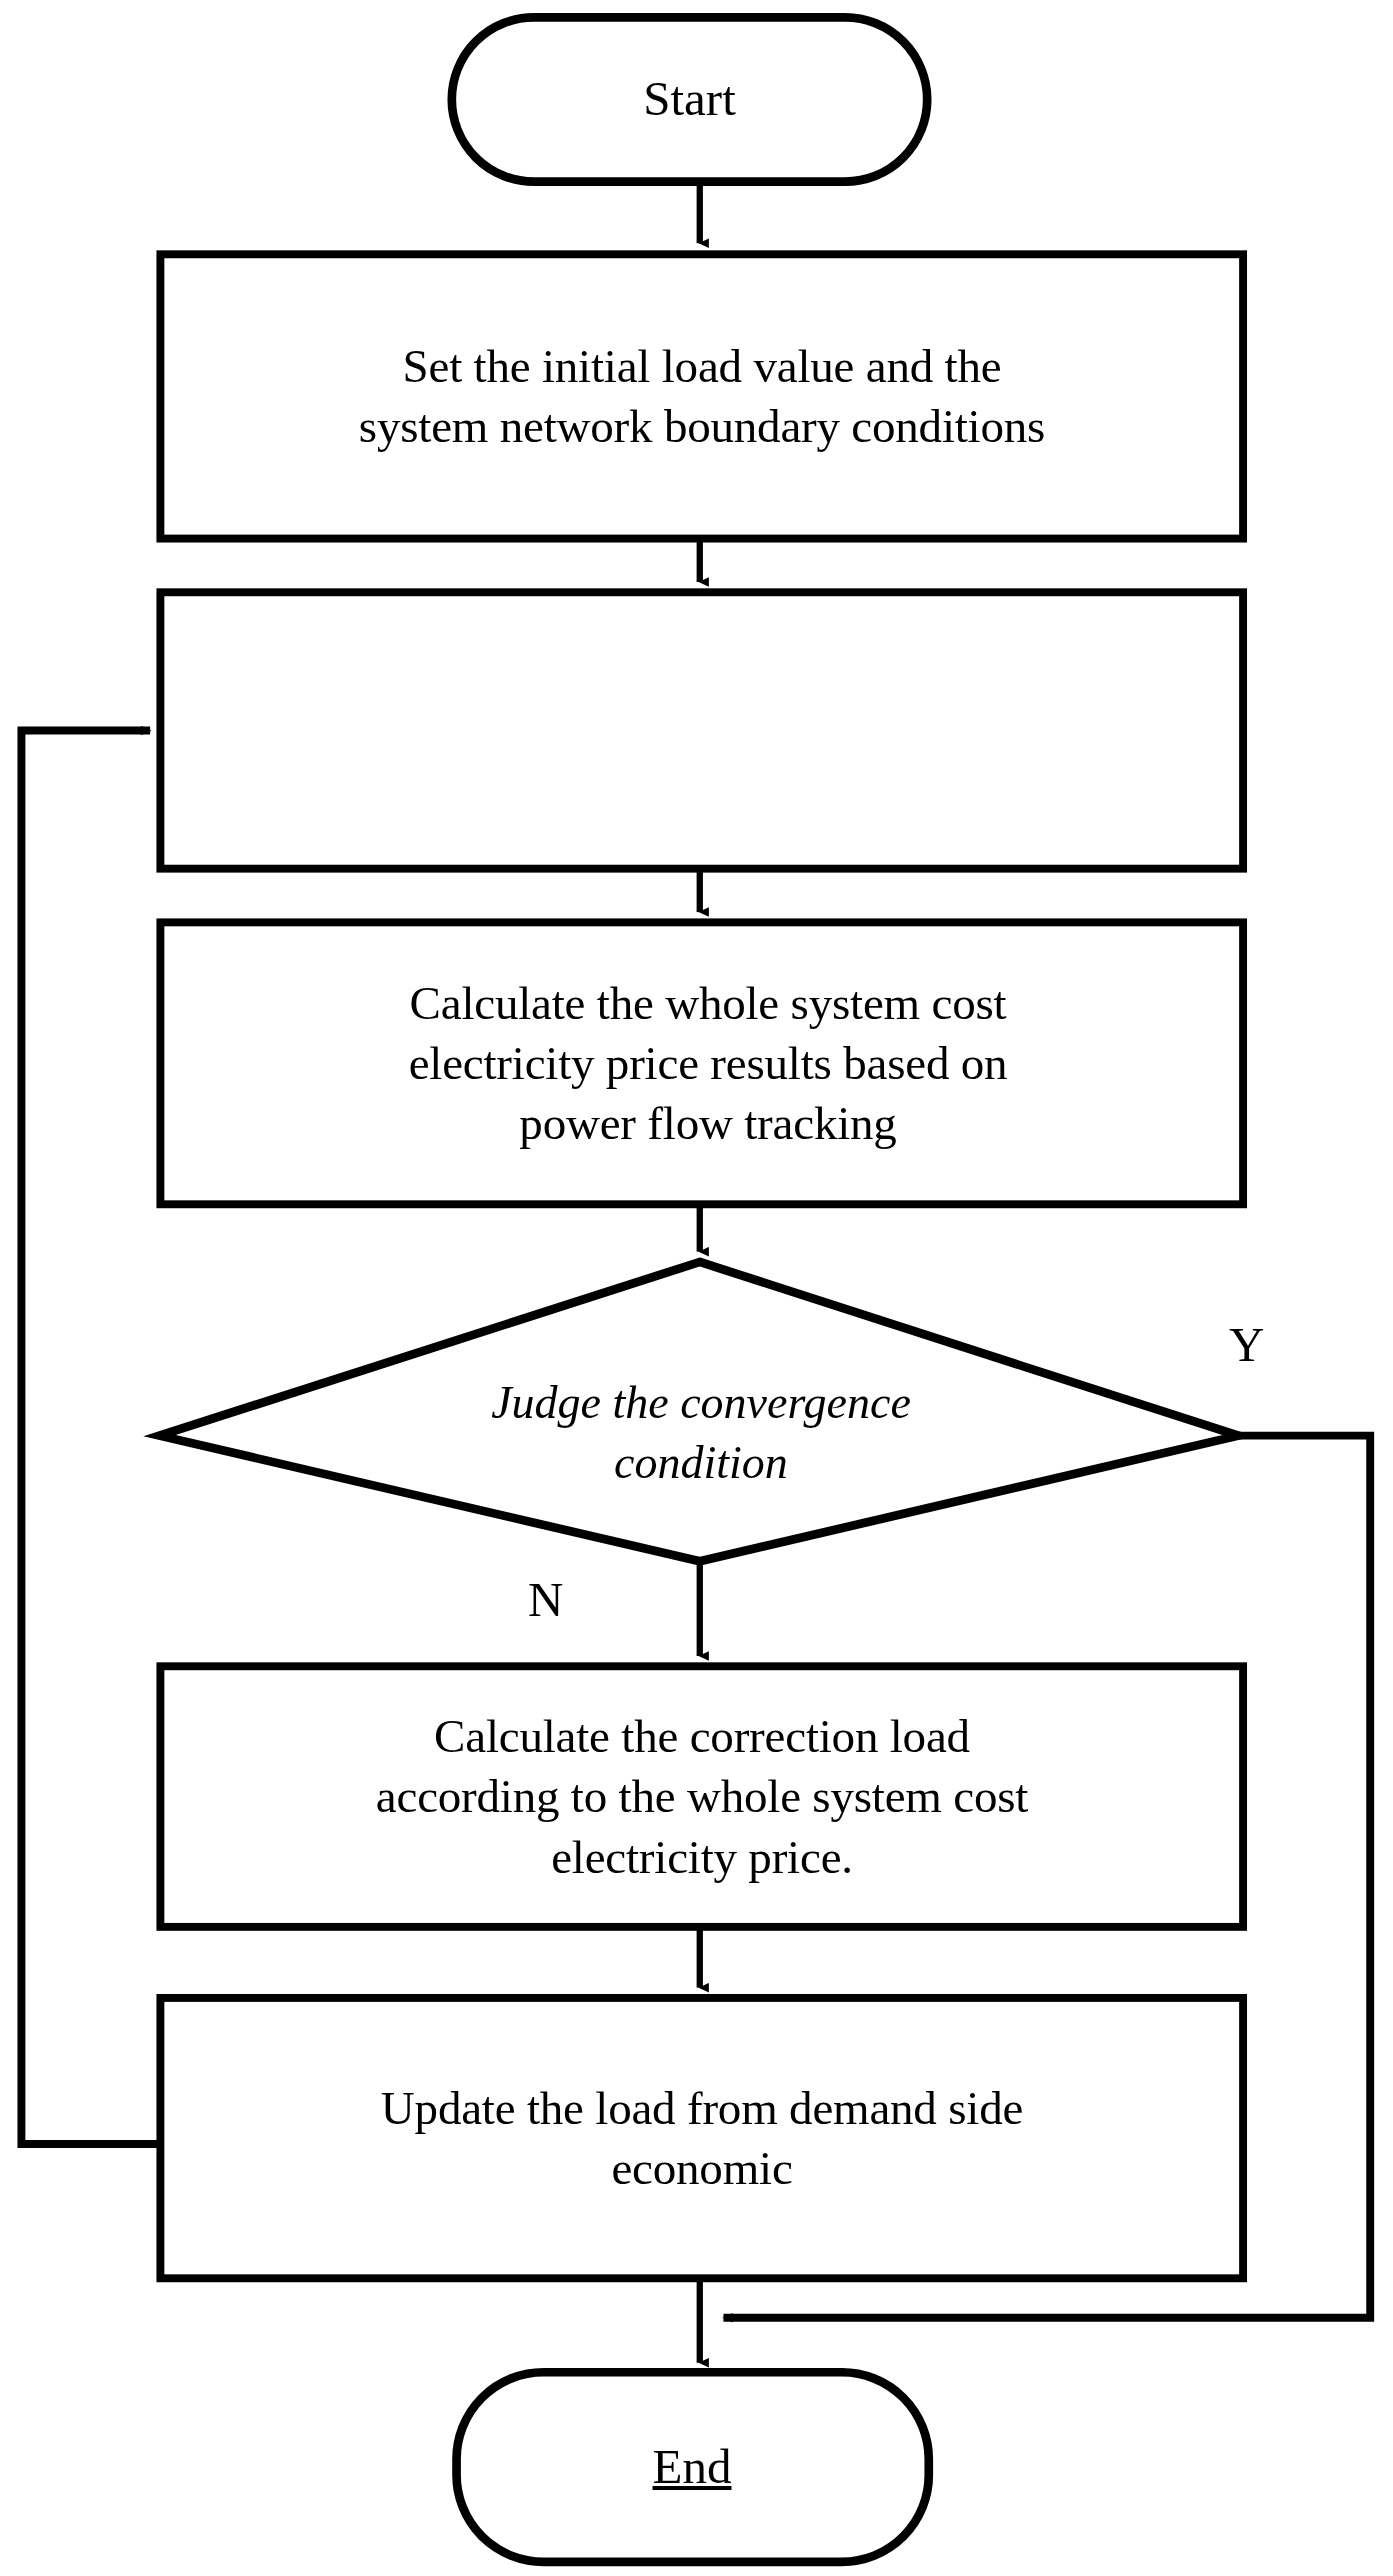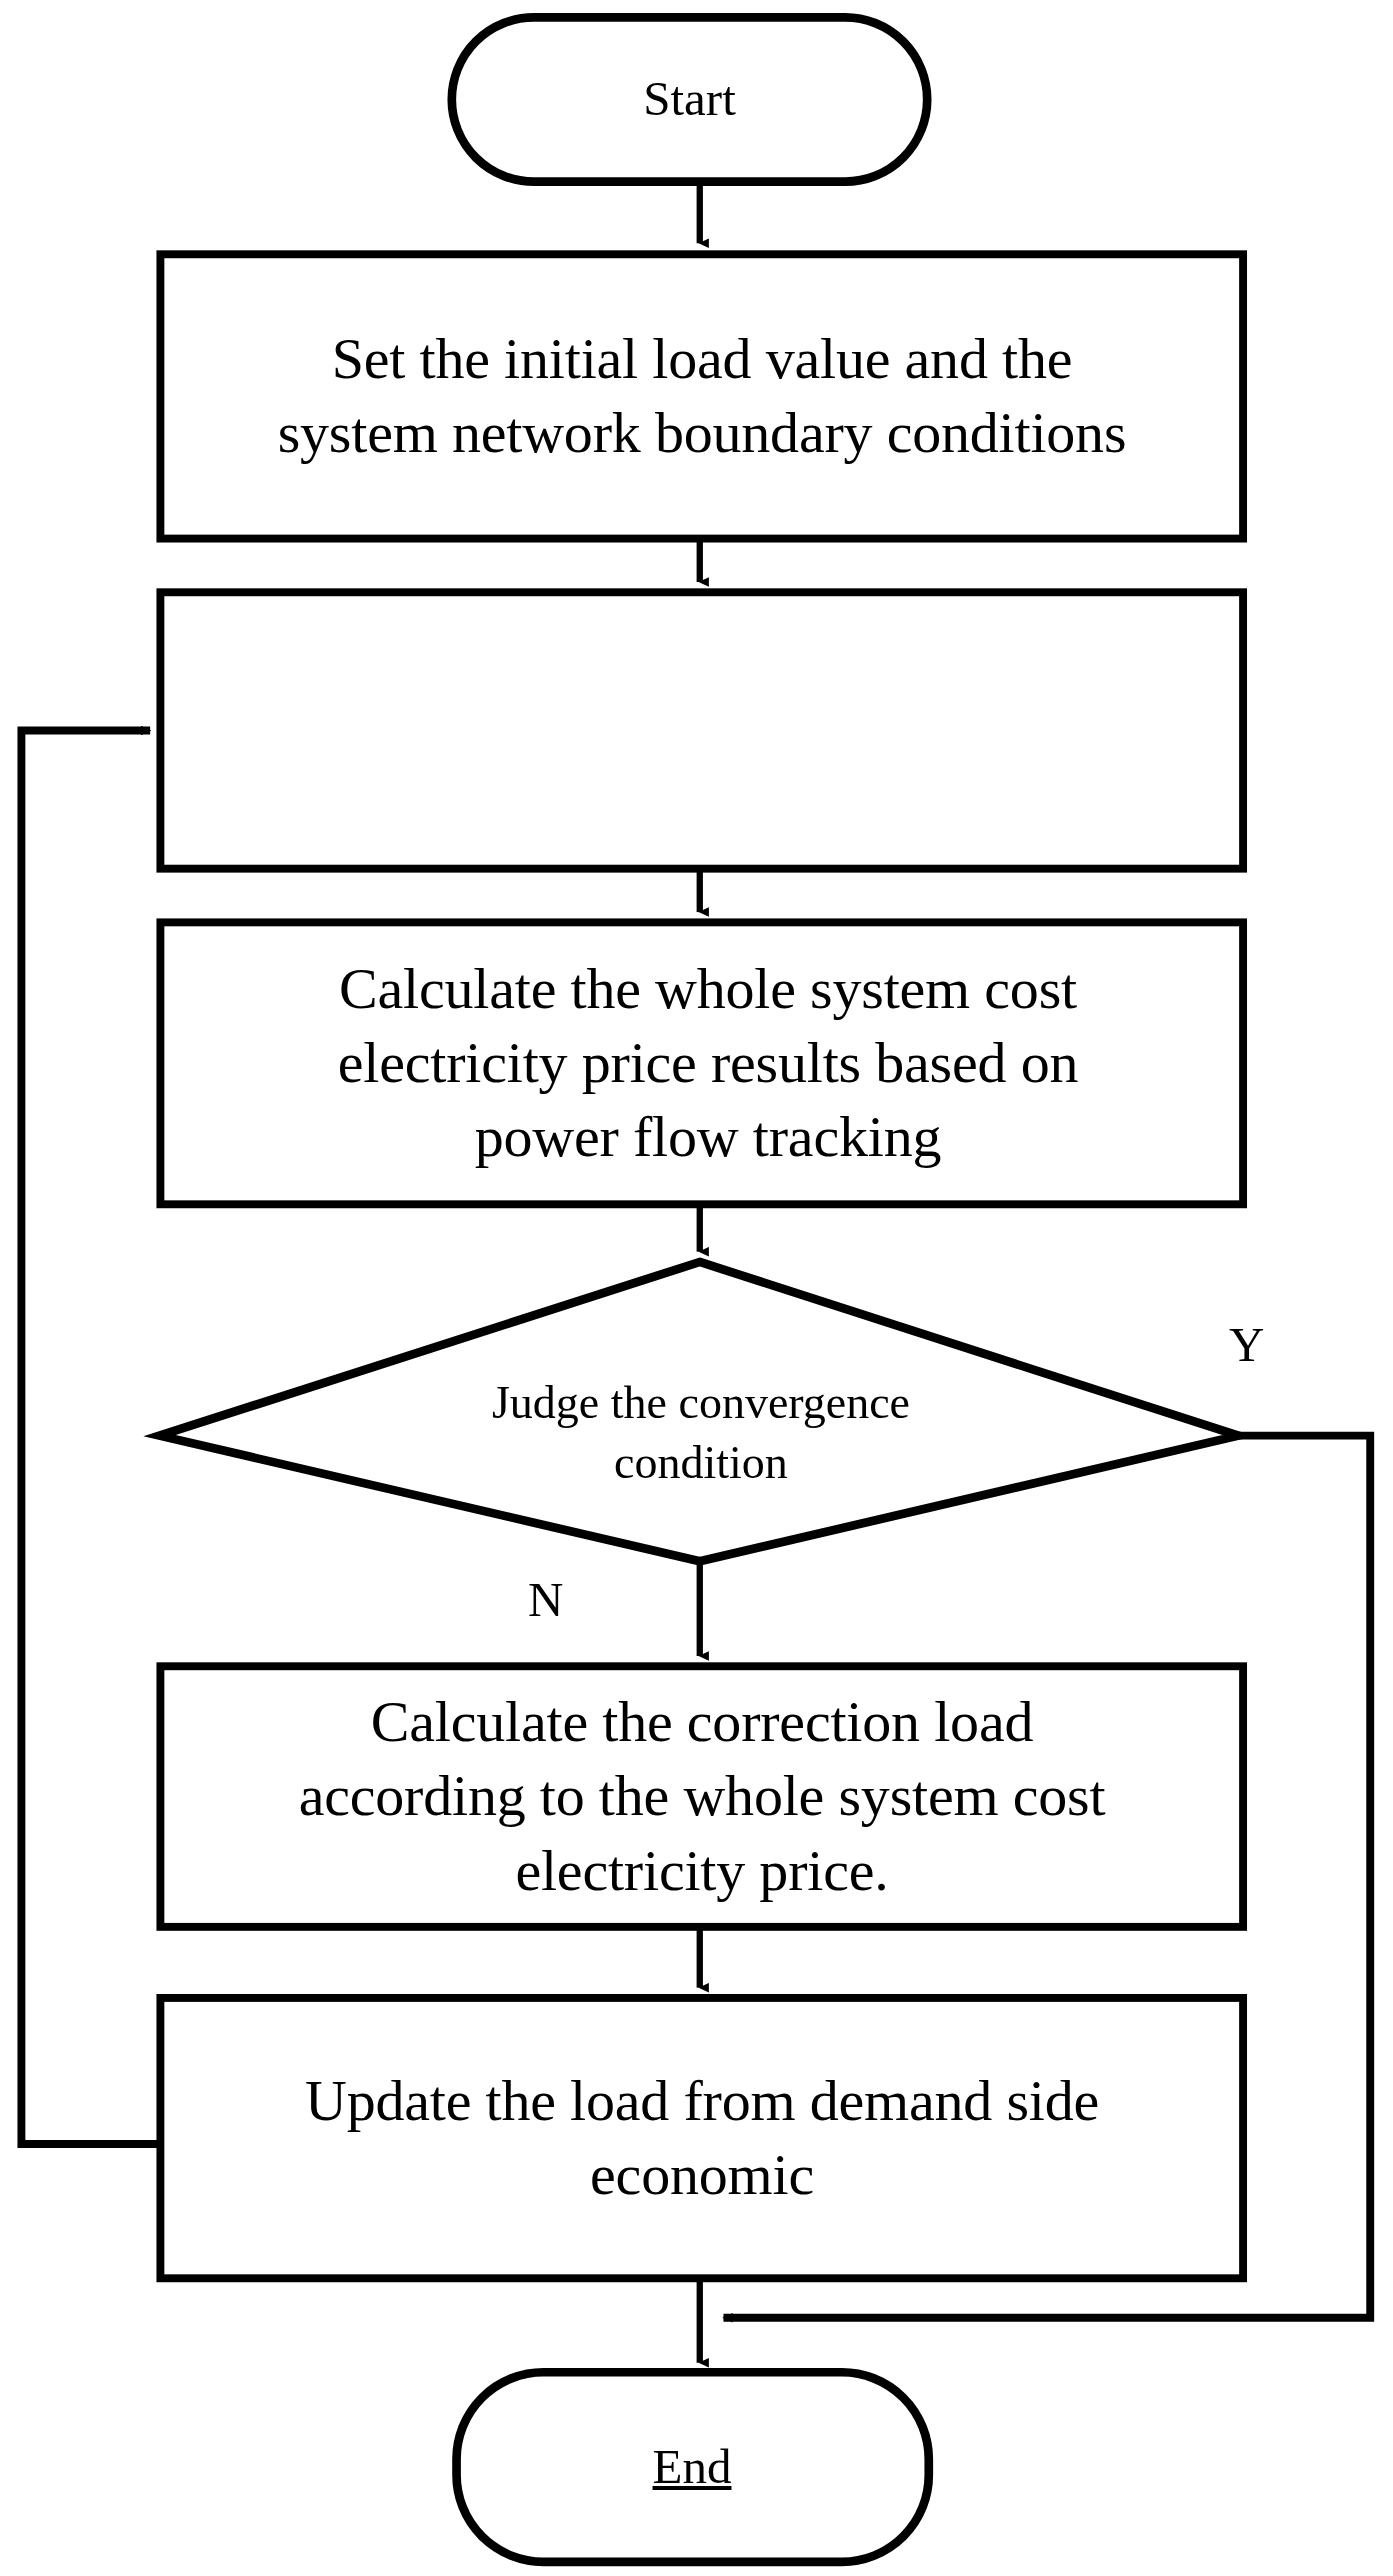--- a/index.html
+++ b/index.html
@@ -28,29 +28,30 @@
     display: flex;
     align-items: center;
     justify-content: center;
     text-align: center;
     color: #000000;
     line-height: 1.28;
     pointer-events: none;
     white-space: pre-line;
   }
   .proc-text {
-    font-size: 58px;
+    font-size: 47px;
     letter-spacing: -0.2px;
   }
   .term-text {
     font-size: 49px;
   }
   .dec-text {
     font-size: 46px;
     line-height: 1.30;
+    font-style: italic;
   }
   .edge-label {
     position: absolute;
     color: #000000;
     font-size: 49px;
     line-height: 1;
   }
 </style>
 </head>
 <body>

